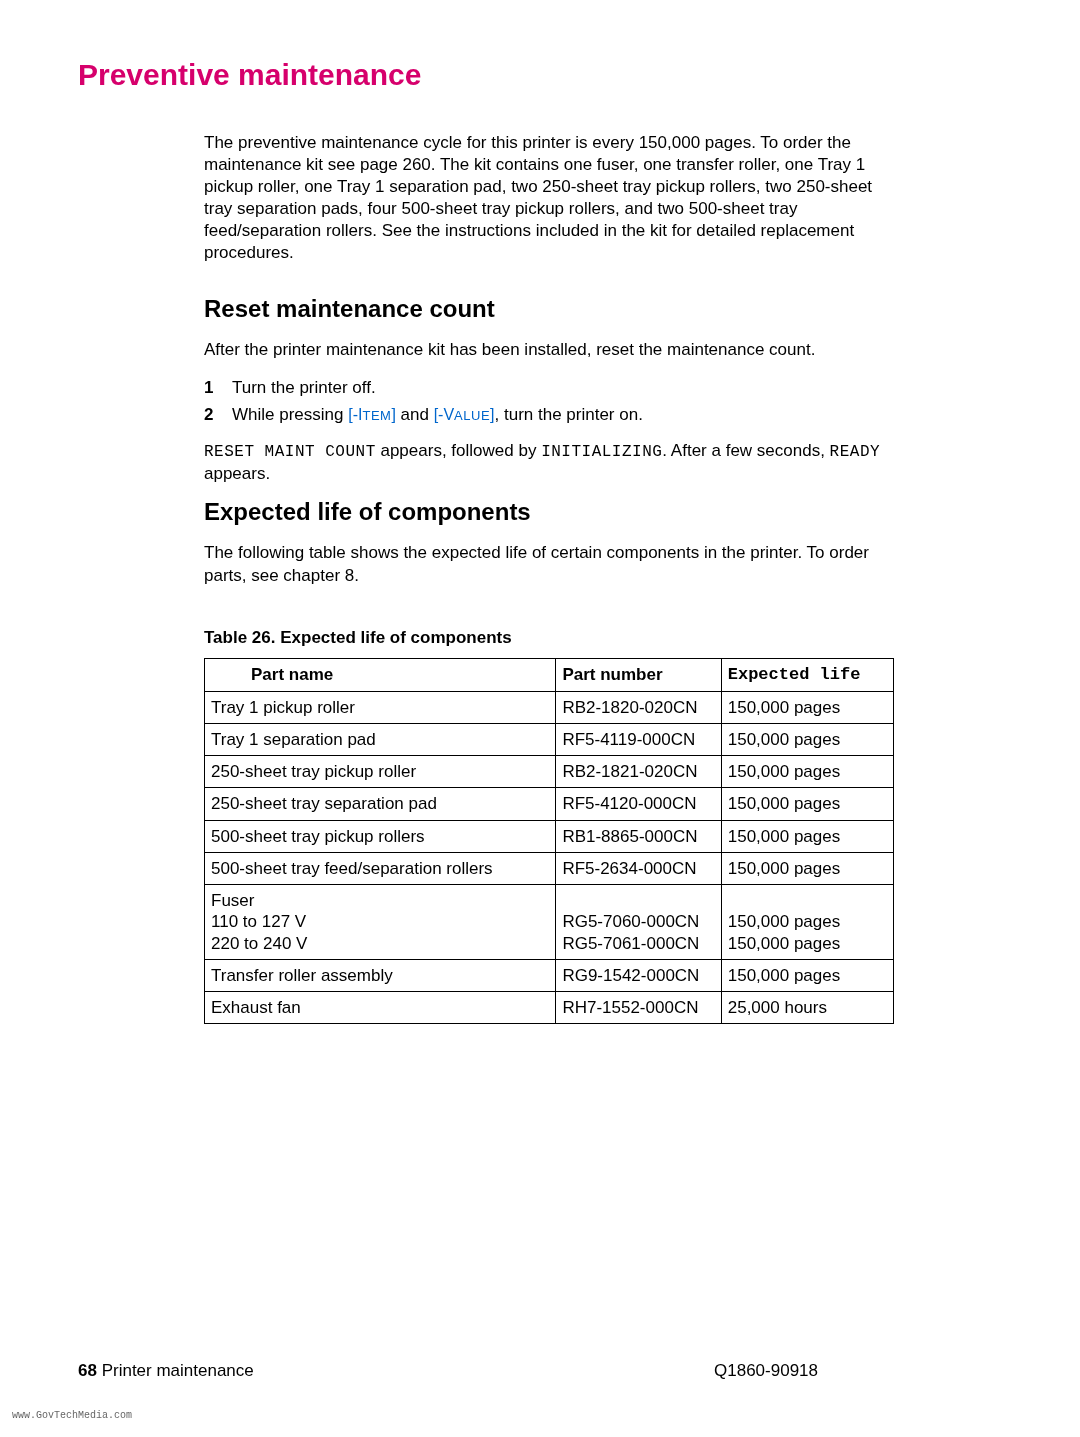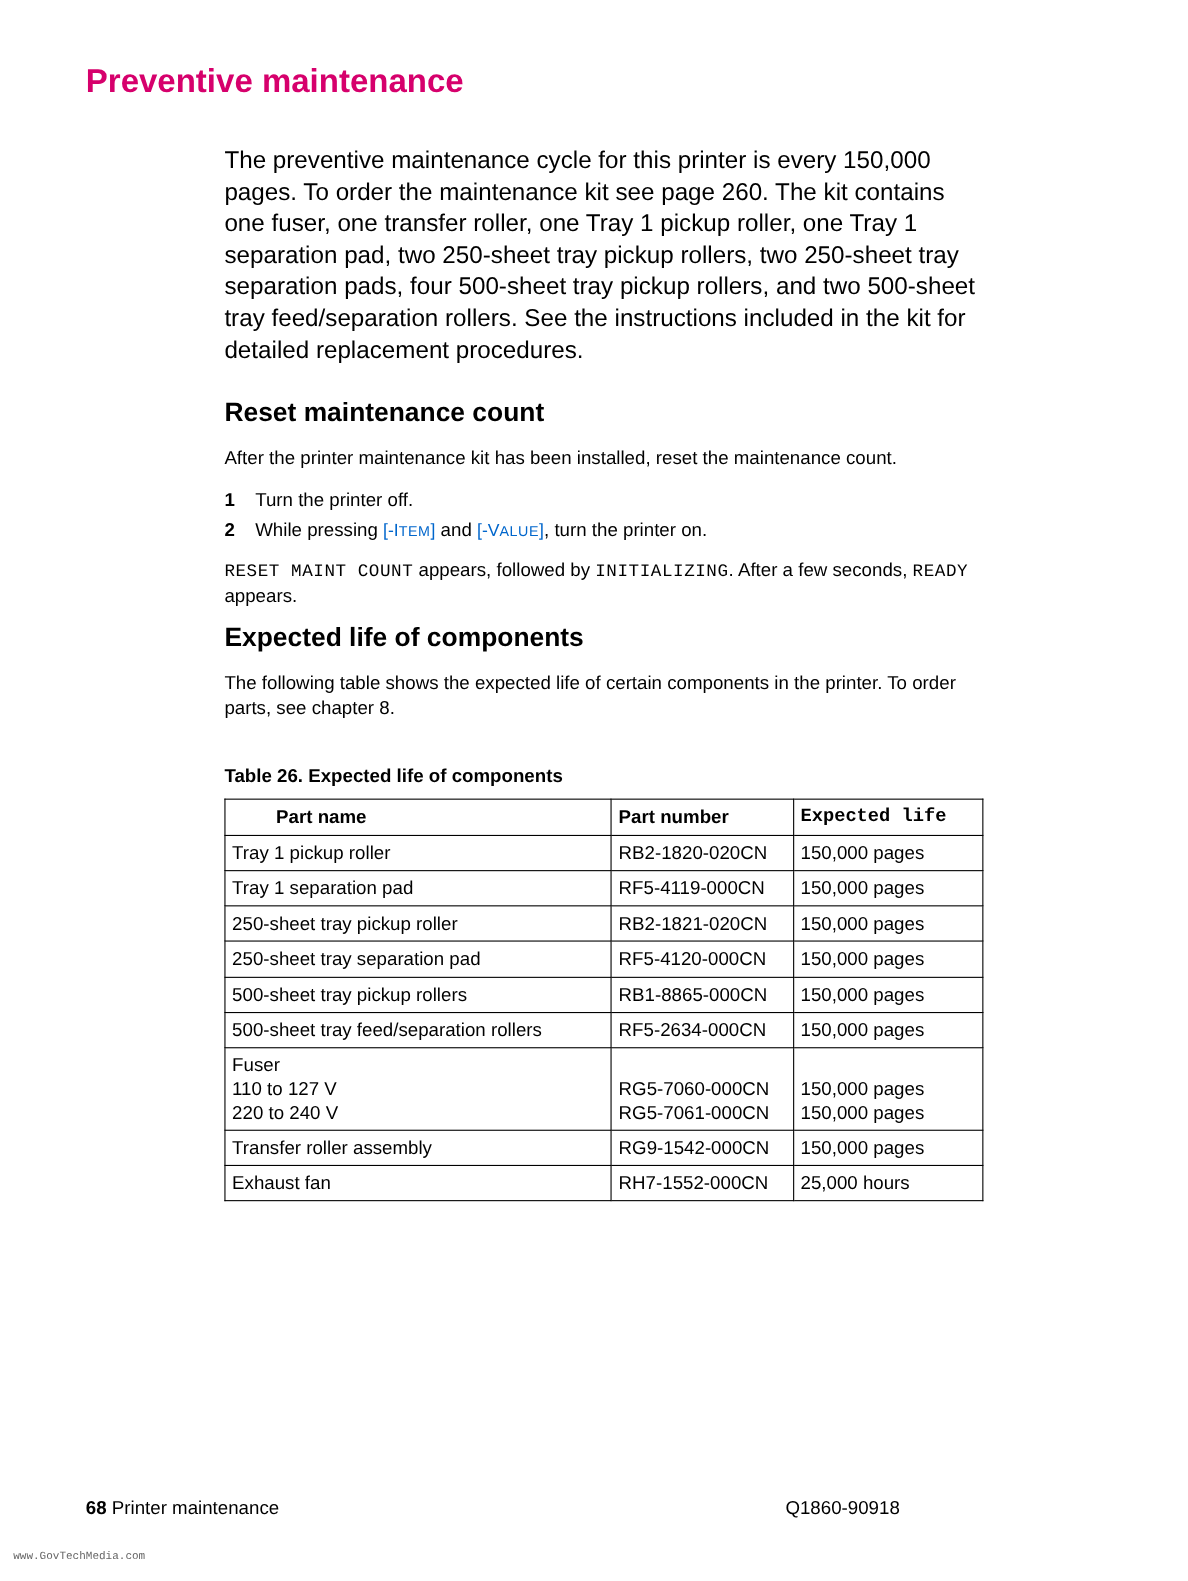--- a/index.html
+++ b/index.html
@@ -21,21 +21,21 @@
     font-size: 30px;
     font-weight: bold;
     color: #d6006c;
     margin: 0 0 40px 0;
   }
   .content-col {
     margin-left: 126px;
     width: 690px;
   }
   .body-text {
-    font-size: 22px;
+    font-size: 17px;
     line-height: 1.3;
     margin-bottom: 30px;
   }
   .h2 {
     font-size: 24px;
     font-weight: bold;
     margin: 8px 0 16px 0;
   }
   .p {
     font-size: 17px;

